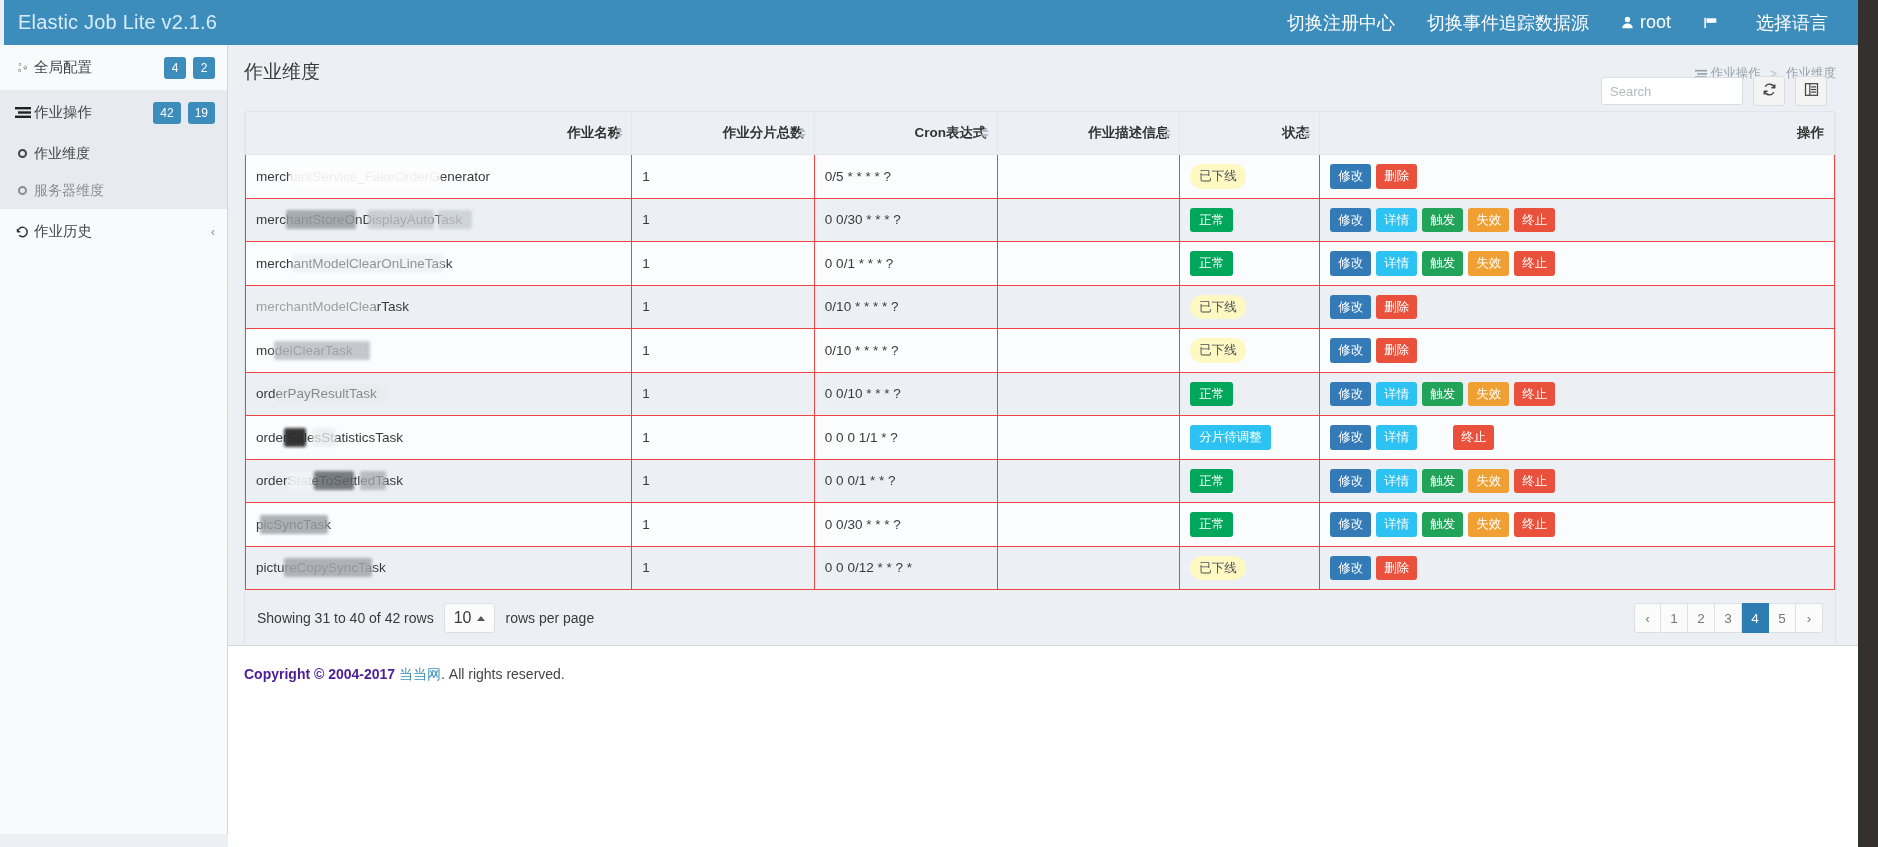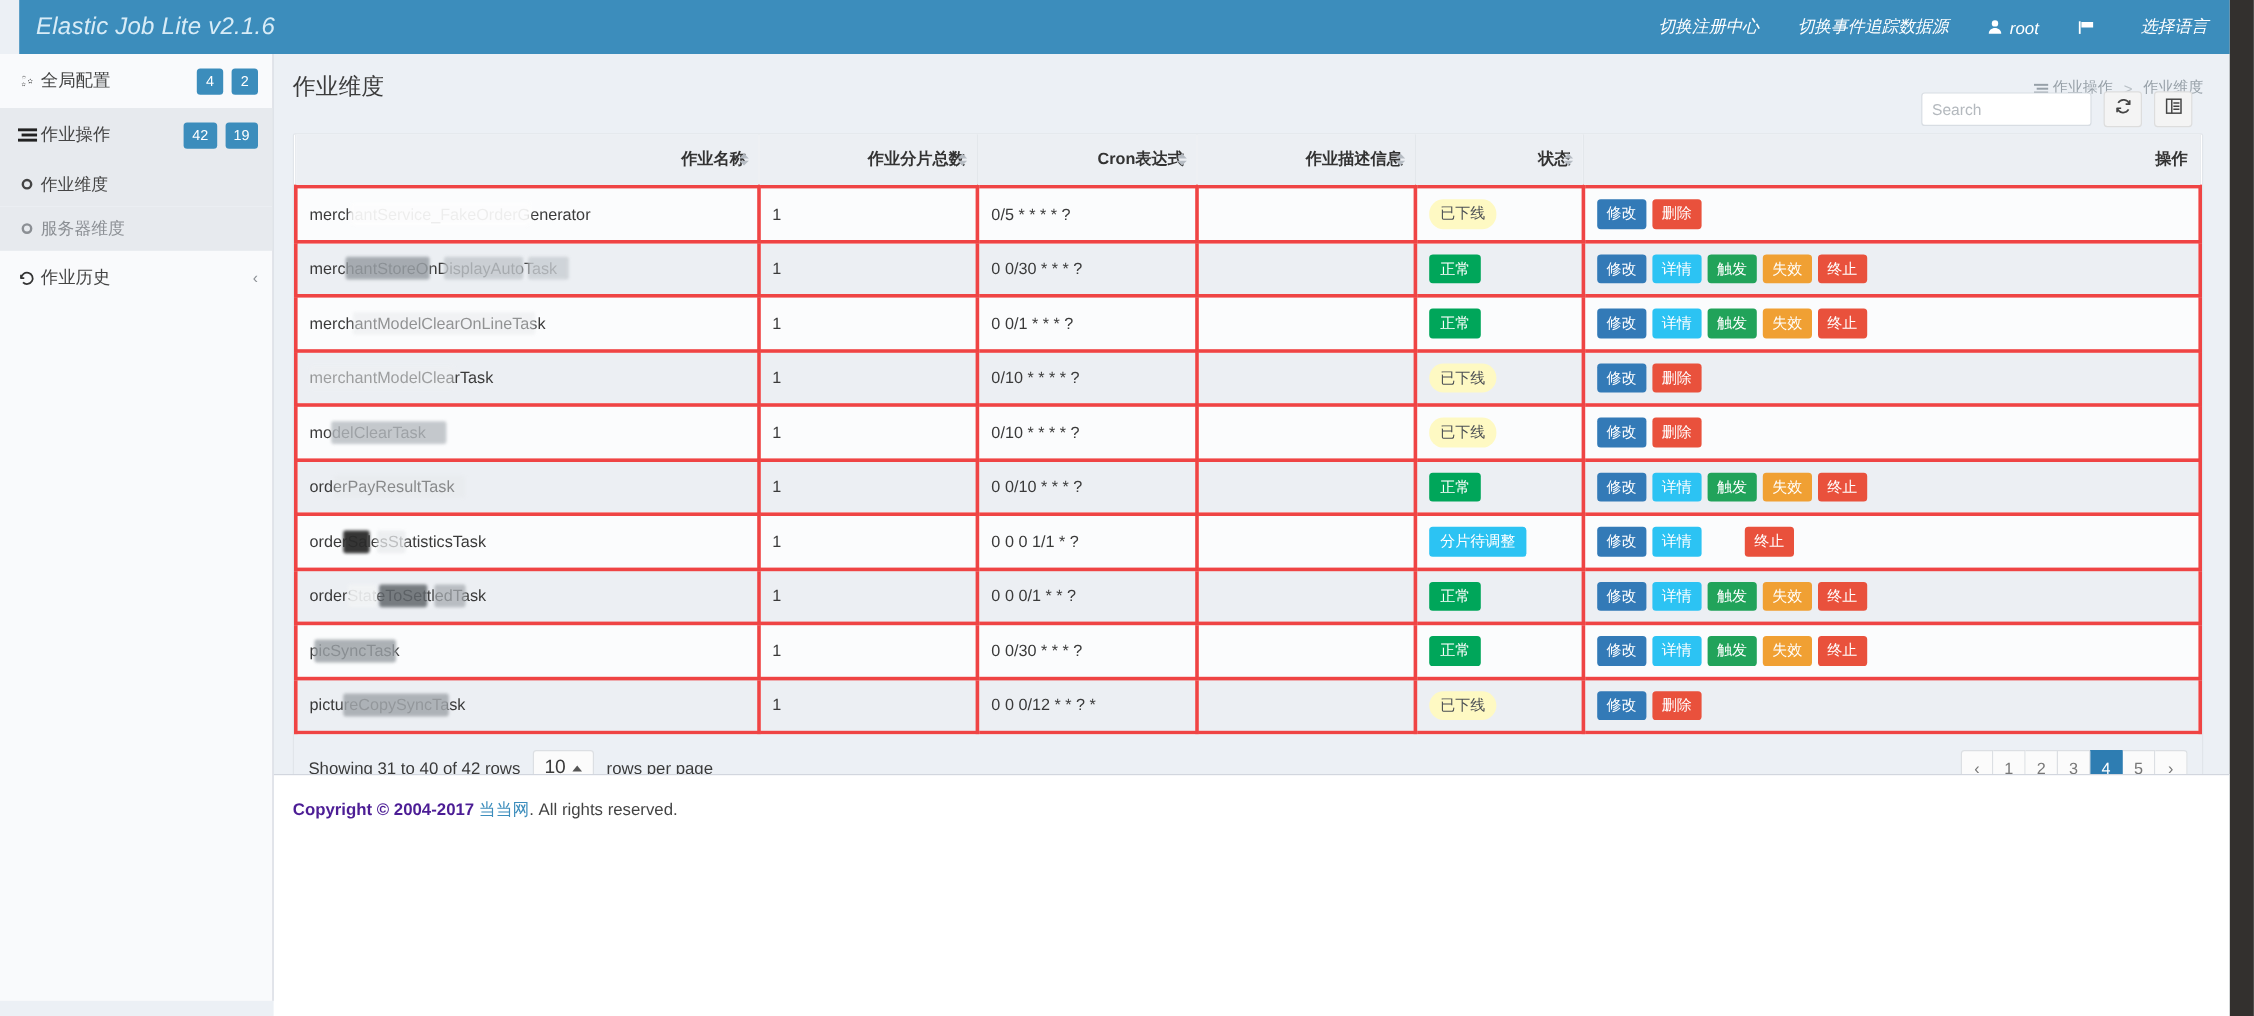--- a/index.html
+++ b/index.html
@@ -13,45 +13,44 @@
   }
   #app {
     position: relative;
     width: 1858px; height: 847px;
     background: #ecf0f5;
     overflow: hidden;
   }
 
   
   .navbar {
-    position: absolute; top: 0; left: 16px;
+    position: absolute; top: 0; left: 4px;
     width: 1858px; height: 45px;
     background: #3c8dbc;
     display: flex; align-items: center;
     z-index: 20;
-    font-style: italic;
   }
   .brand {
     width: 228px; height: 45px;
     display: flex; align-items: center;
     padding-left: 14px;
     color: #d8ecf7;
     font-size: 20px;
     letter-spacing: .2px;
     white-space: nowrap;
   }
   .nav-right {
     margin-left: auto;
     display: flex; align-items: center;
     height: 45px;
     padding-right: 18px;
   }
   .nav-item {
     color: #ffffff;
-    font-size: 14px;
+    font-size: 18px;
     padding: 0 16px;
     height: 45px;
     display: flex; align-items: center;
     white-space: nowrap;
     cursor: pointer;
     text-decoration: none;
   }
   .nav-icon { display: inline-flex; margin-right: 6px; }
 
   
@@ -204,21 +203,21 @@
     border-right: 4px solid transparent;
     border-bottom: 4px solid #b6bcc3;
   }
   .caret-dn {
     width: 0; height: 0;
     border-left: 4px solid transparent;
     border-right: 4px solid transparent;
     border-top: 4px solid #b6bcc3;
   }
   table.grid td {
-    border: 3px solid #ef4444;
+    border: 1px solid #ef4444;
     padding: 9px 10px;
     font-size: 13.5px;
     color: #3a3a3a;
     height: 33px;
     vertical-align: middle;
     overflow: hidden;
     white-space: nowrap;
   }
   table.grid tbody tr:nth-child(odd)  { background: #fbfcfd; }
   table.grid tbody tr:nth-child(even) { background: #eceff3; }

